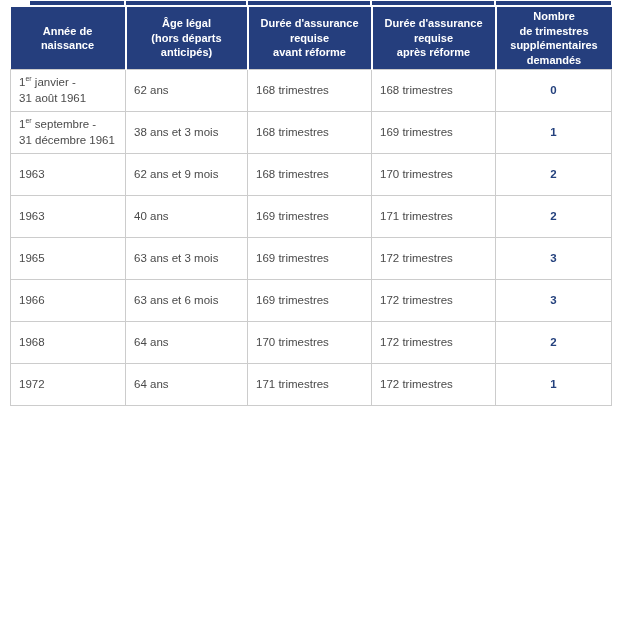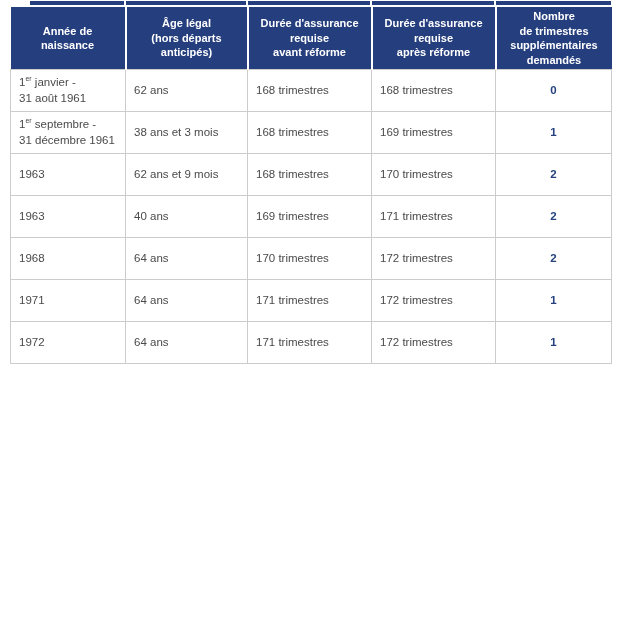--- a/index.html
+++ b/index.html
@@ -107,32 +107,39 @@
           <td class="c-extra">2</td>
         </tr>
         <tr>
           <td class="c-birth">1963</td>
           <td>40 ans</td>
           <td>169 trimestres</td>
           <td>171 trimestres</td>
           <td class="c-extra">2</td>
         </tr>
         <tr>
+          <td class="c-birth">1965</td>
+          <td>63 ans et 3 mois</td>
+          <td>169 trimestres</td>
+          <td>172 trimestres</td>
+          <td class="c-extra">3</td>
+        </tr>
+        <tr>
+          <td class="c-birth">1966</td>
+          <td>63 ans et 6 mois</td>
+          <td>169 trimestres</td>
+          <td>172 trimestres</td>
+          <td class="c-extra">3</td>
+        </tr>
+        <tr>
           <td class="c-birth">1968</td>
           <td>64 ans</td>
           <td>170 trimestres</td>
           <td>172 trimestres</td>
           <td class="c-extra">2</td>
-        </tr>
-        <tr>
-          <td class="c-birth">1971</td>
-          <td>64 ans</td>
-          <td>171 trimestres</td>
-          <td>172 trimestres</td>
-          <td class="c-extra">1</td>
         </tr>
         <tr>
           <td class="c-birth">1972</td>
           <td>64 ans</td>
           <td>171 trimestres</td>
           <td>172 trimestres</td>
           <td class="c-extra">1</td>
         </tr>
       </tbody>
   </table>

